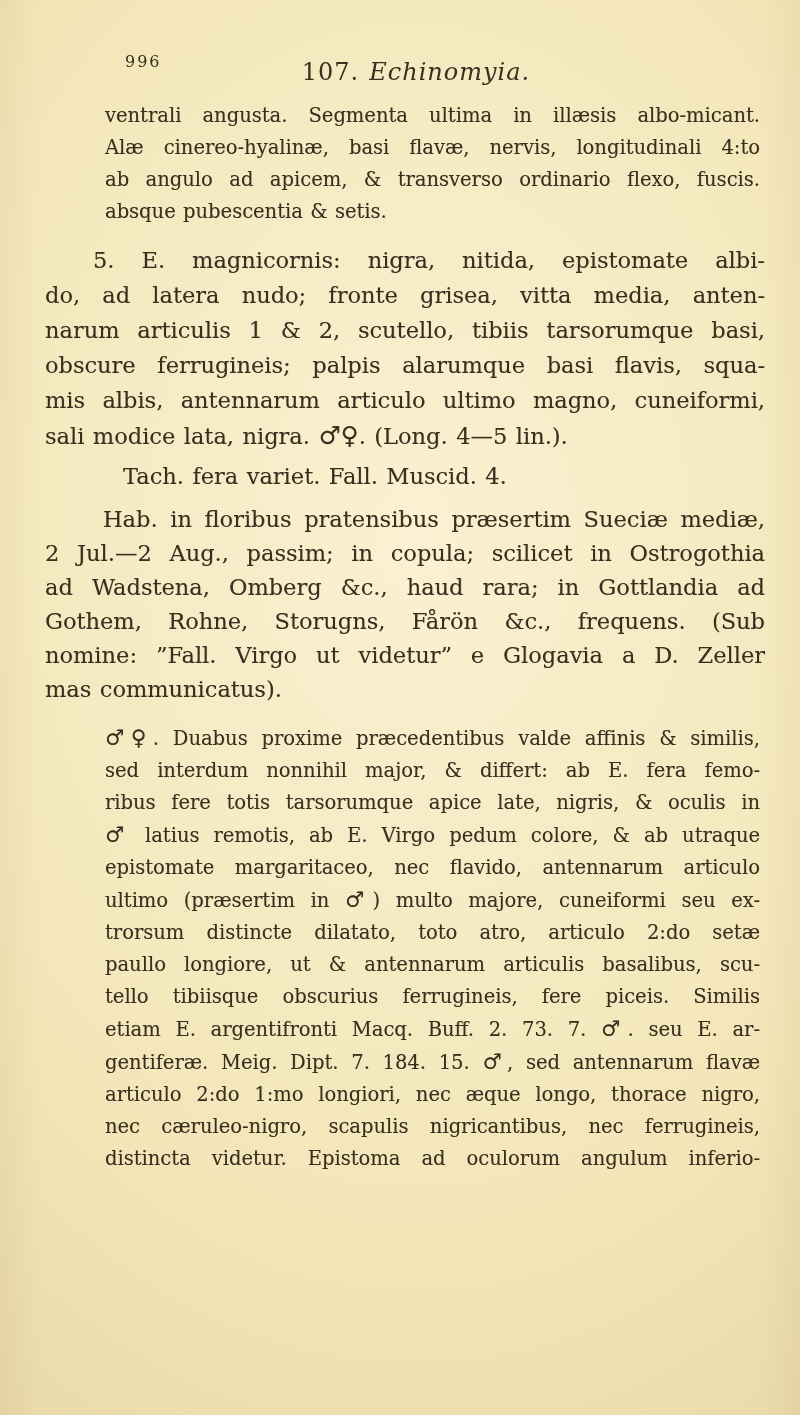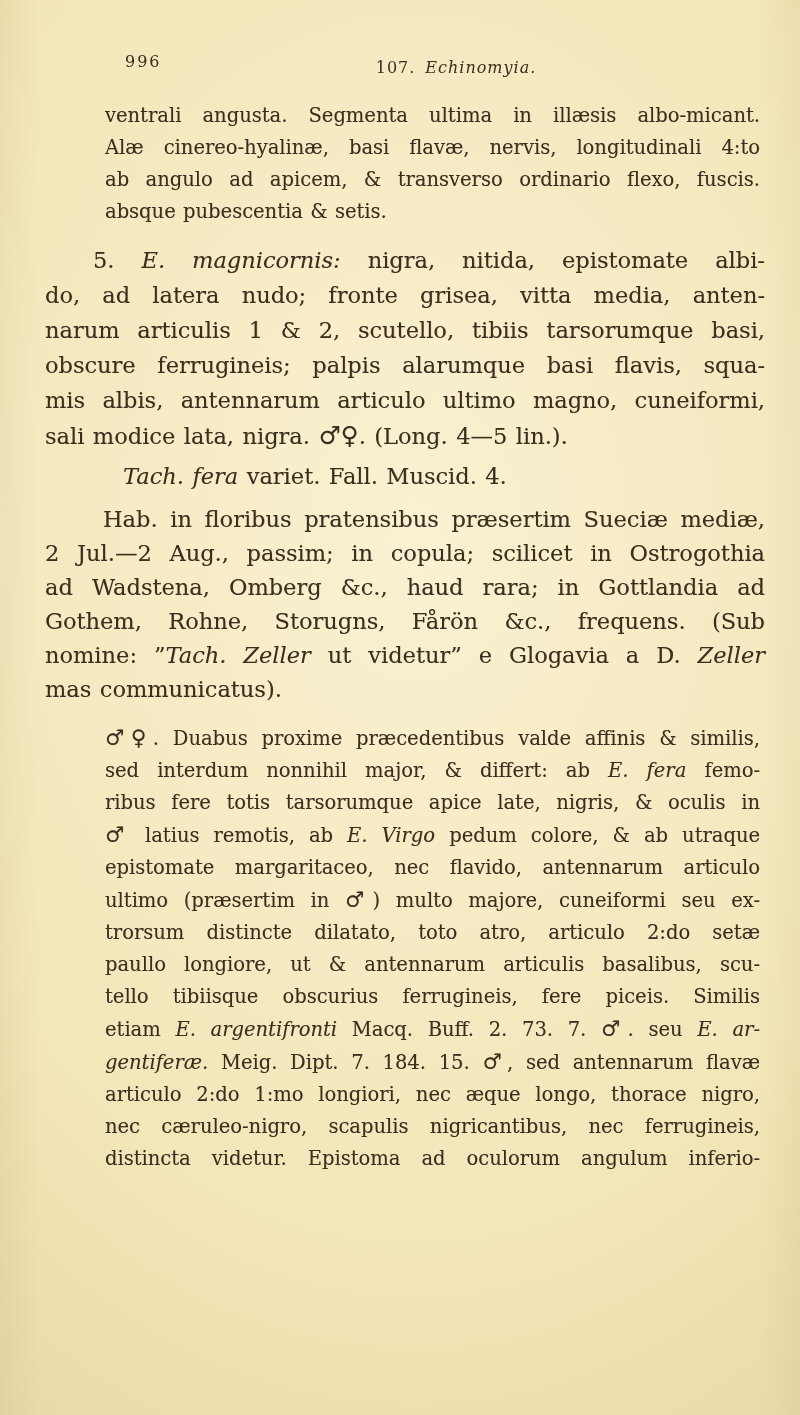--- a/index.html
+++ b/index.html
@@ -20,24 +20,24 @@
   .pagenum {
     position: absolute;
     left: 125px;
     top: 52px;
     font-size: 16px;
     letter-spacing: 2px;
   }
 
   .running-title {
     position: absolute;
-    left: 456px;
+    left: 416px;
     top: 58px;
     transform: translateX(-50%);
-    font-size: 16px;
+    font-size: 24px;
     white-space: nowrap;
     letter-spacing: 1px;
   }
   .running-title .genus { font-style: italic; margin-left: 10px; }
 
   .content {
     position: absolute;
     left: 45px;
     top: 100px;
     width: 720px;
@@ -57,21 +57,21 @@
   .main  { font-size: 22.5px; line-height: 35px; }
 
   .para-continuation { margin-left: 60px; width: 655px; }
   .para-species      { margin-top: 15px; }
   .para-species .line:first-child { text-indent: 48px; }
   .para-synonym      { margin: 5px 0 0 78px; }
   .para-habitat      { margin-top: 8px; line-height: 34px; }
   .para-habitat .line:first-child { text-indent: 58px; }
   .para-observation  { margin: 16px 0 0 60px; width: 655px; }
 
-  .it  { font-style: italic; }
+  .it  { }
   .sym { font-size: 1.1em; }
 </style>
 </head>
 <body>
 
 <div class="page">
 
   <span class="pagenum">996</span>
 
   <div class="running-title">
@@ -94,21 +94,21 @@
         <div class="line end"><span>sali modice lata, nigra. </span><span class="sym">♂♀</span><span>. (Long. 4—5 lin.).</span></div>
       </div>
     <div class="para main para-synonym">
         <div class="line end"><span class="it">Tach. fera</span><span> variet. Fall. Muscid. 4.</span></div>
       </div>
     <div class="para main para-habitat">
         <div class="line"><span>Hab. in floribus pratensibus præsertim Sueciæ mediæ,</span></div>
         <div class="line"><span>2 Jul.—2 Aug., passim; in copula; scilicet in Ostrogothia</span></div>
         <div class="line"><span>ad Wadstena, Omberg &amp;c., haud rara; in Gottlandia ad</span></div>
         <div class="line"><span>Gothem, Rohne, Storugns, Fårön &amp;c., frequens. (Sub</span></div>
-        <div class="line"><span>nomine: ”</span><span class="it">Tach. Zeller</span><span> ut videtur” e Glogavia a D. </span><span class="it">Zeller</span></div>
+        <div class="line"><span>nomine: ”</span><span class="it">Fall. Virgo</span><span> ut videtur” e Glogavia a D. </span><span class="it">Zeller</span></div>
         <div class="line end"><span>mas communicatus).</span></div>
       </div>
     <div class="para small para-observation">
         <div class="line"><span class="sym">♂♀</span><span>. Duabus proxime præcedentibus valde affinis &amp; similis,</span></div>
         <div class="line"><span>sed interdum nonnihil major, &amp; differt: ab </span><span class="it">E. fera</span><span> femo-</span></div>
         <div class="line"><span>ribus fere totis tarsorumque apice late, nigris, &amp; oculis in</span></div>
         <div class="line"><span class="sym">♂</span><span> latius remotis, ab </span><span class="it">E. Virgo</span><span> pedum colore, &amp; ab utraque</span></div>
         <div class="line"><span>epistomate margaritaceo, nec flavido, antennarum articulo</span></div>
         <div class="line"><span>ultimo (præsertim in </span><span class="sym">♂</span><span>) multo majore, cuneiformi seu ex-</span></div>
         <div class="line"><span>trorsum distincte dilatato, toto atro, articulo 2:do setæ</span></div>

